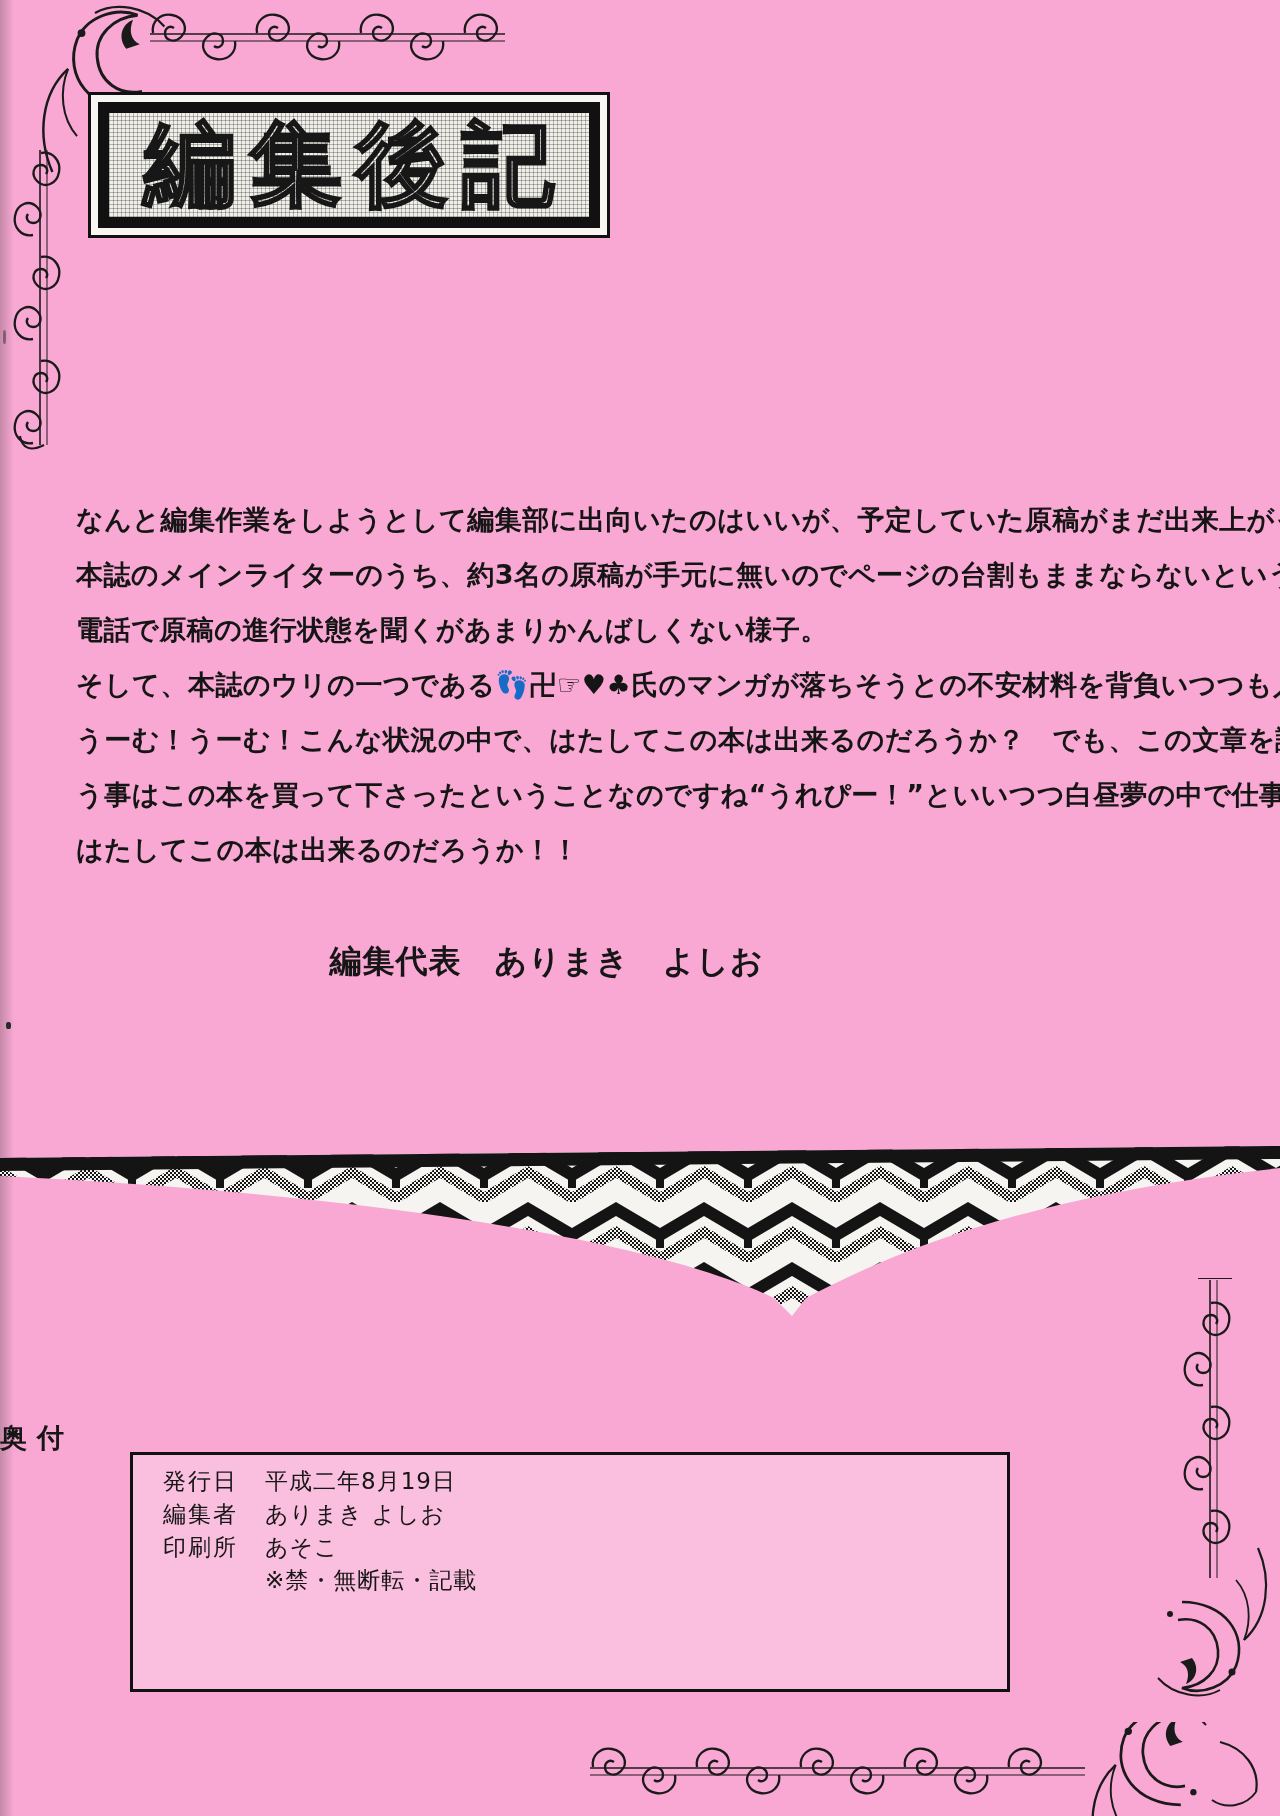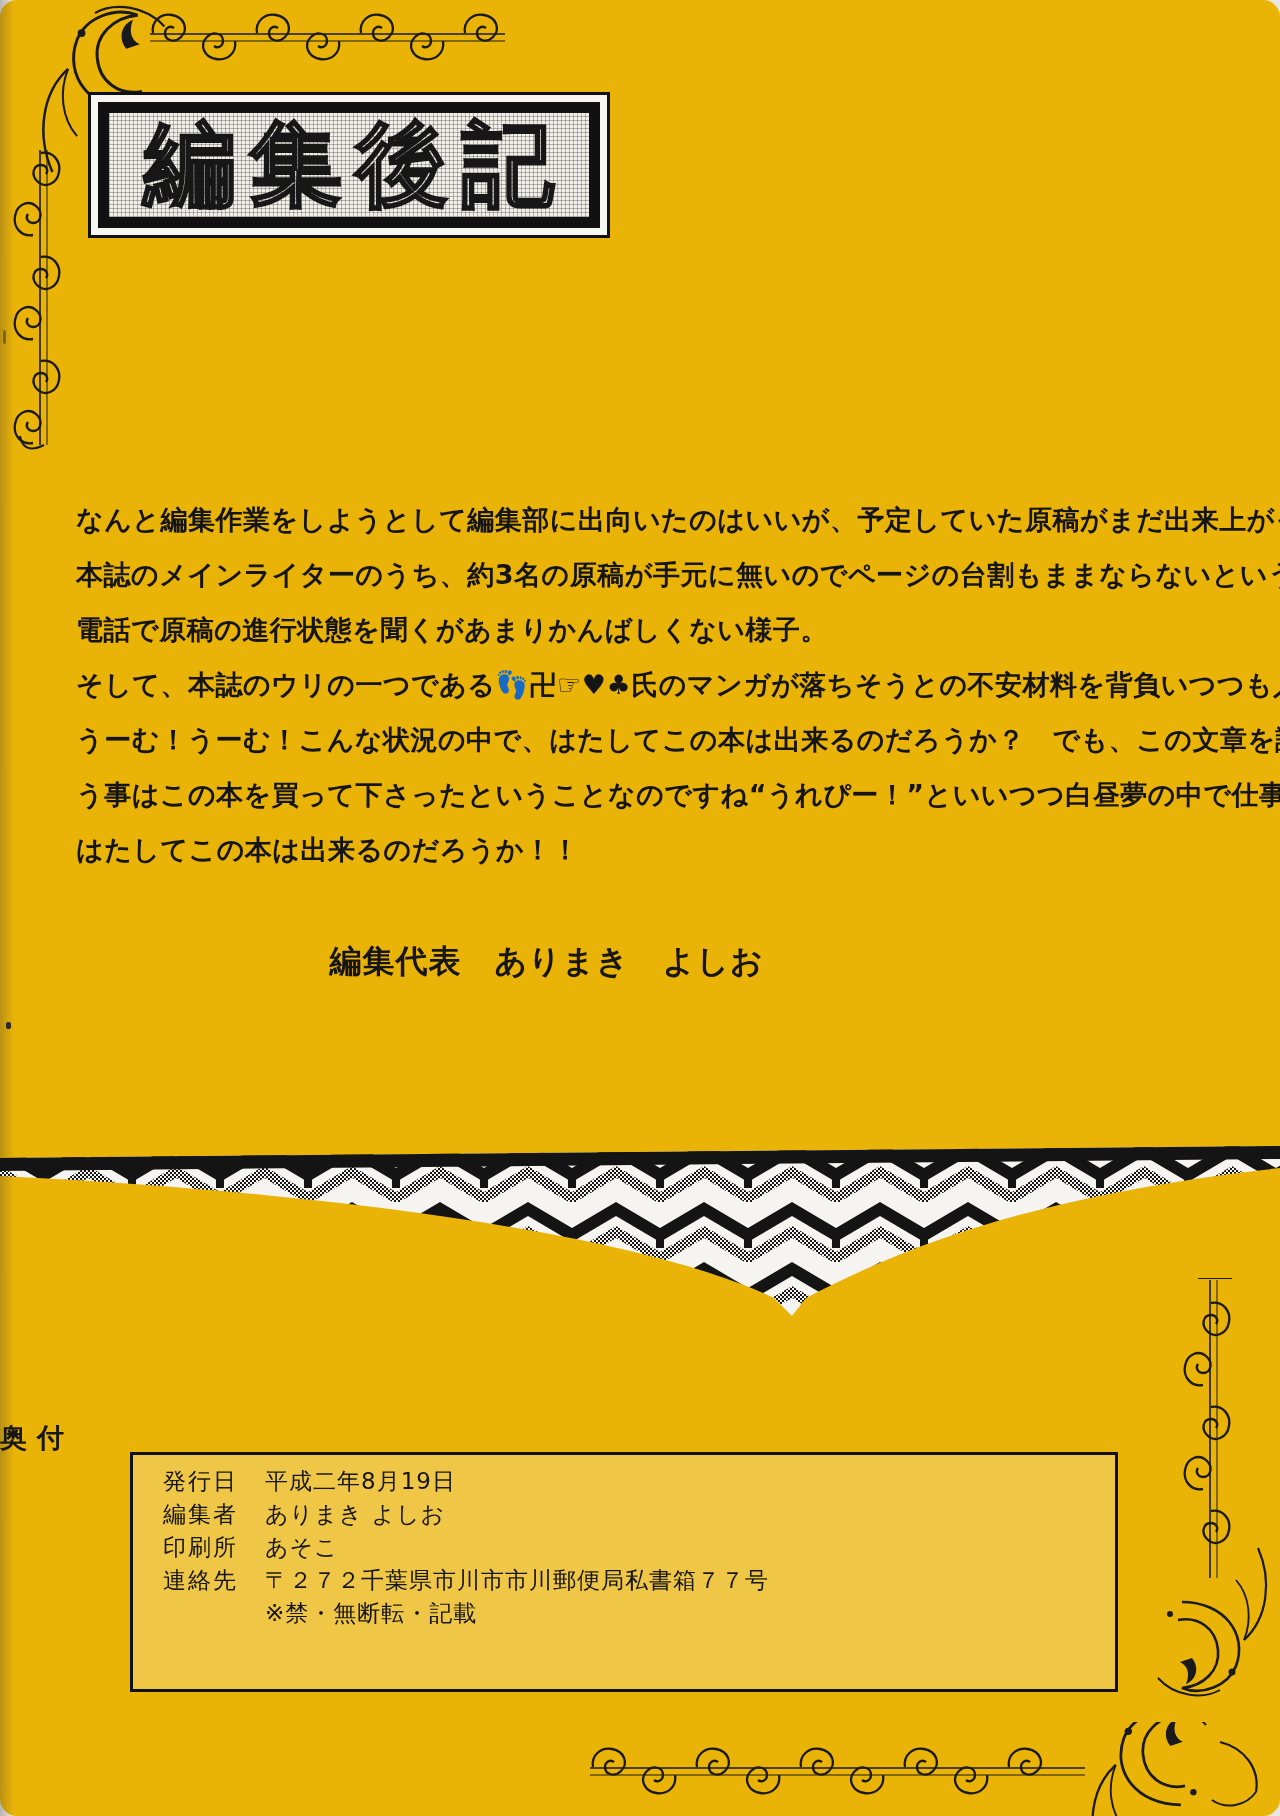--- a/index.html
+++ b/index.html
@@ -4,21 +4,21 @@
 <style>
   html,body{margin:0;padding:0;}
   body{
     width:1280px;height:1816px;
     background:#e9e7e3;
     font-family:"DejaVu Sans","Liberation Sans",sans-serif;
     overflow:hidden;
   }
   .page{
     position:relative;width:1280px;height:1816px;
-    background:#eab308;color:#161616;border-radius:17px;
+    background:#f9a8d4;color:#161616;
   }
   .page::before{ 
     content:"";position:absolute;left:0;top:0;width:14px;height:100%;
     background:linear-gradient(to right,rgba(60,55,50,.28),rgba(60,55,50,0));
     pointer-events:none;
   }
   .speck{position:absolute;background:#2b2b2b;border-radius:40%;}
 
   
   .title-frame{
@@ -55,21 +55,21 @@
     text-align:center;padding-right:205px;box-sizing:border-box;
     font-size:32px;font-weight:600;letter-spacing:1px;
   }
 
   
   .colophon-title{
     position:absolute;left:0;top:1420px;width:1060px;text-align:left;
     font-size:27px;font-weight:700;letter-spacing:10px;
   }
   .colophon-box{
-    position:absolute;left:130px;top:1452px;width:988px;height:240px;
+    position:absolute;left:130px;top:1452px;width:880px;height:240px;
     border:3px solid #111;box-sizing:border-box;
     padding:10px 0 0 30px;background:rgba(255,255,255,.25);
   }
   .colophon-row{font-size:23px;line-height:33px;font-weight:500;white-space:nowrap;}
   .colophon-row .lbl{display:inline-block;width:80px;letter-spacing:2px;}
   .colophon-row .val{display:inline-block;margin-left:22px;letter-spacing:1px;}
 
   
   .orn{position:absolute;pointer-events:none;}
   #orn-tl{left:0;top:0;}
@@ -173,23 +173,20 @@
     <div class="colophon-row">
       <span class="lbl">発行日</span><span class="val">平成二年8月19日</span>
     </div>
     <div class="colophon-row">
       <span class="lbl">編集者</span><span class="val">ありまき よしお</span>
     </div>
     <div class="colophon-row">
       <span class="lbl">印刷所</span><span class="val">あそこ</span>
     </div>
     <div class="colophon-row">
-      <span class="lbl">連絡先</span><span class="val">〒２７２千葉県市川市市川郵便局私書箱７７号</span>
-    </div>
-    <div class="colophon-row">
       <span class="lbl"></span><span class="val">※禁・無断転・記載</span>
     </div>
   </div>
 
   <svg id="orn-bottom" class="orn" width="760" height="94" viewBox="0 0 760 94">
     <path d="M70 46 H565" stroke="#1a1a1a" stroke-width="1.6" fill="none"></path>
     <path d="M70 53 H565" stroke="#1a1a1a" stroke-width="1" fill="none"></path>
     <use href="#curlA" transform="translate(70,26)"></use>
     <use href="#curlA" transform="translate(158,72) rotate(180)"></use>
     <use href="#curlA" transform="translate(174,26)"></use>

